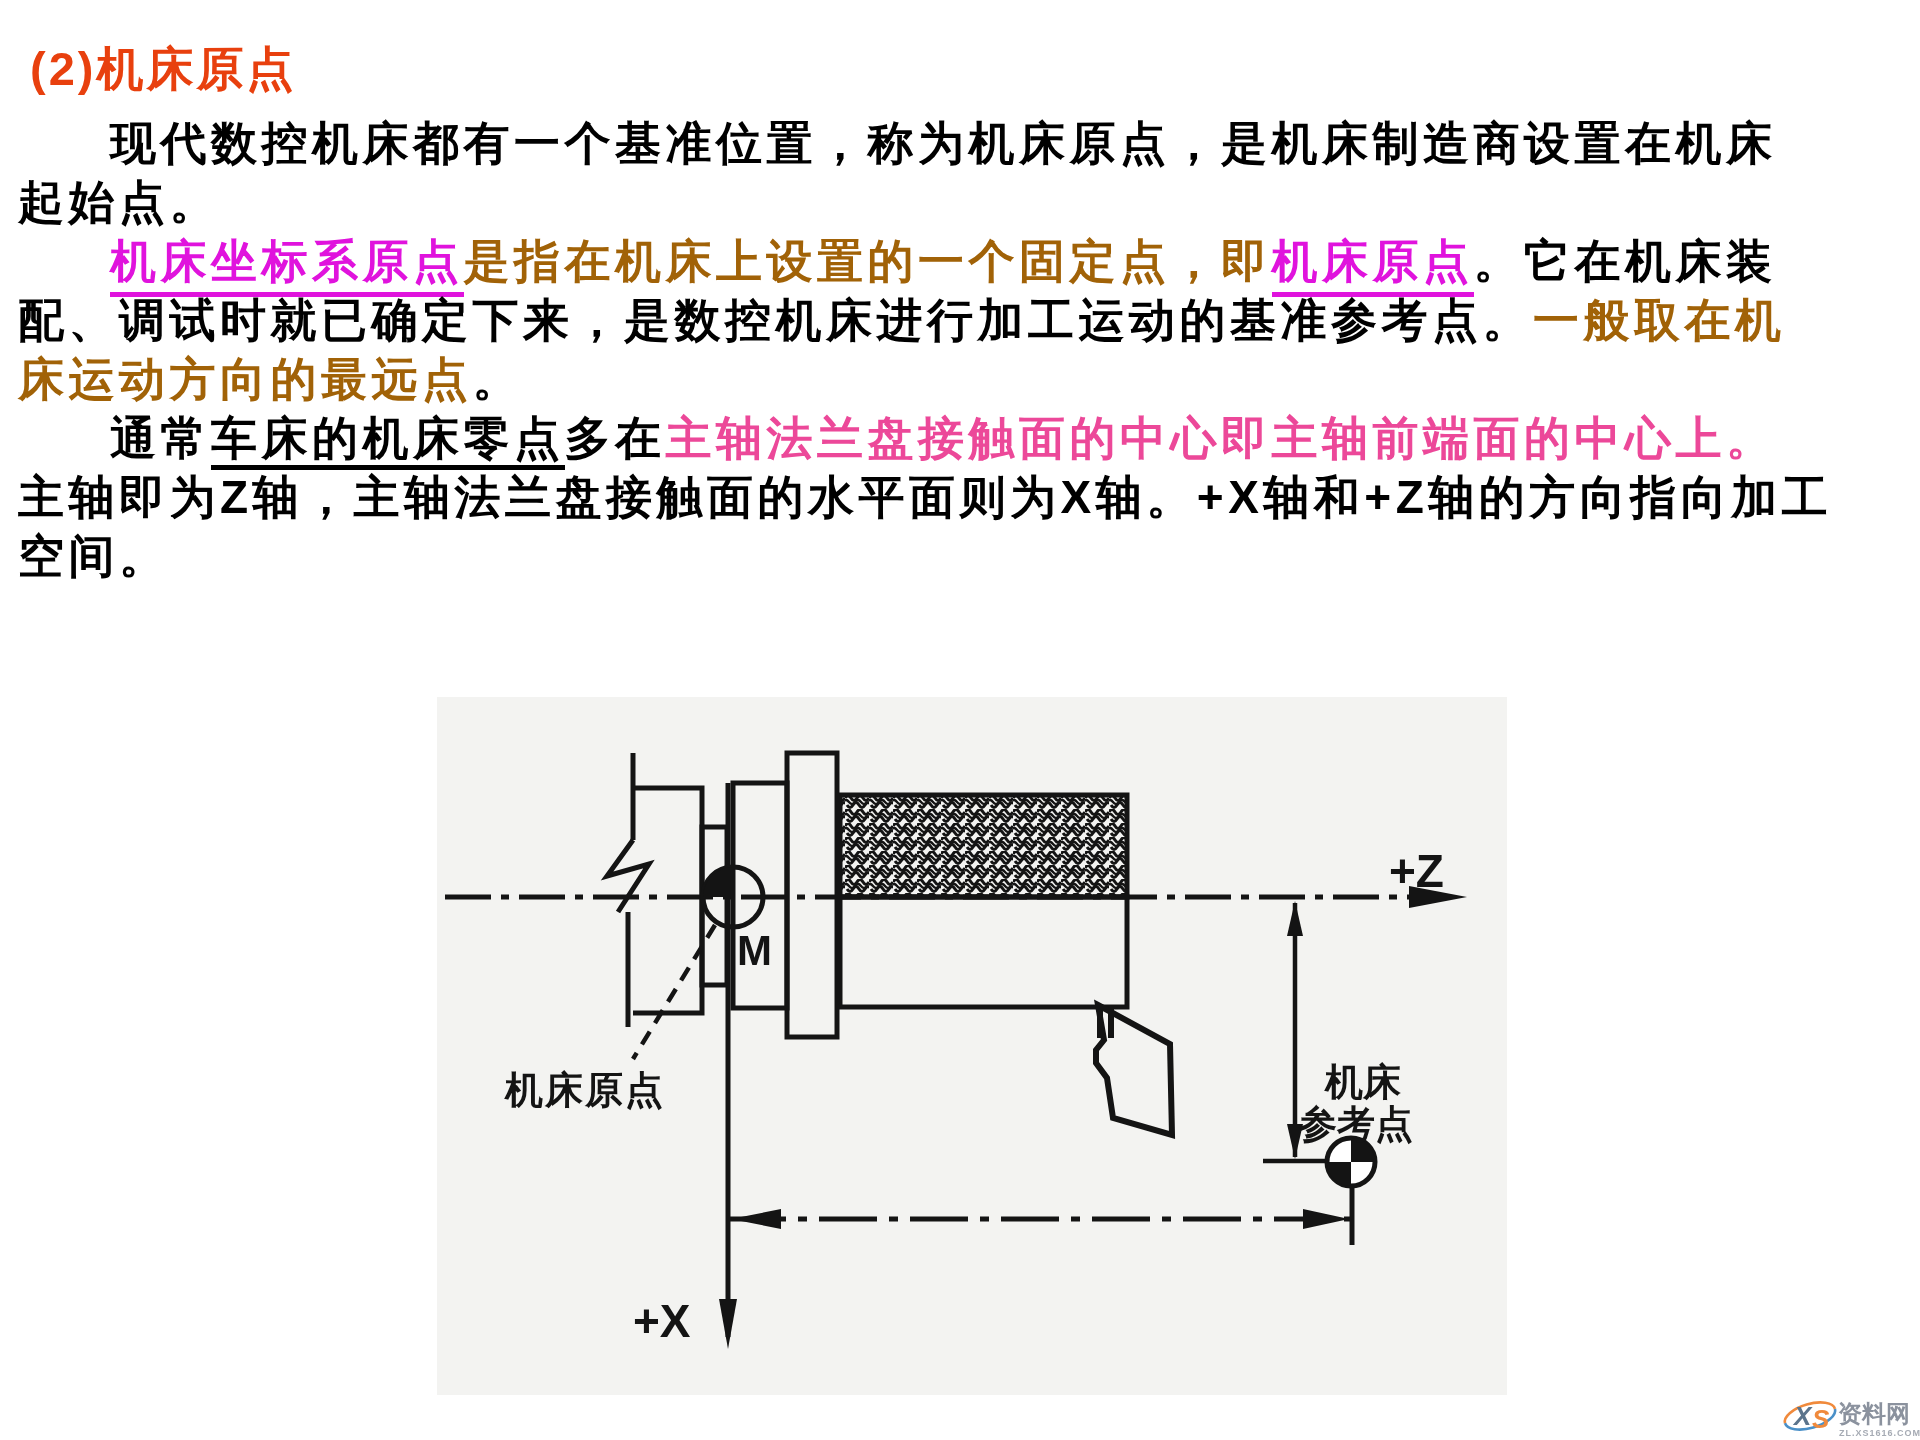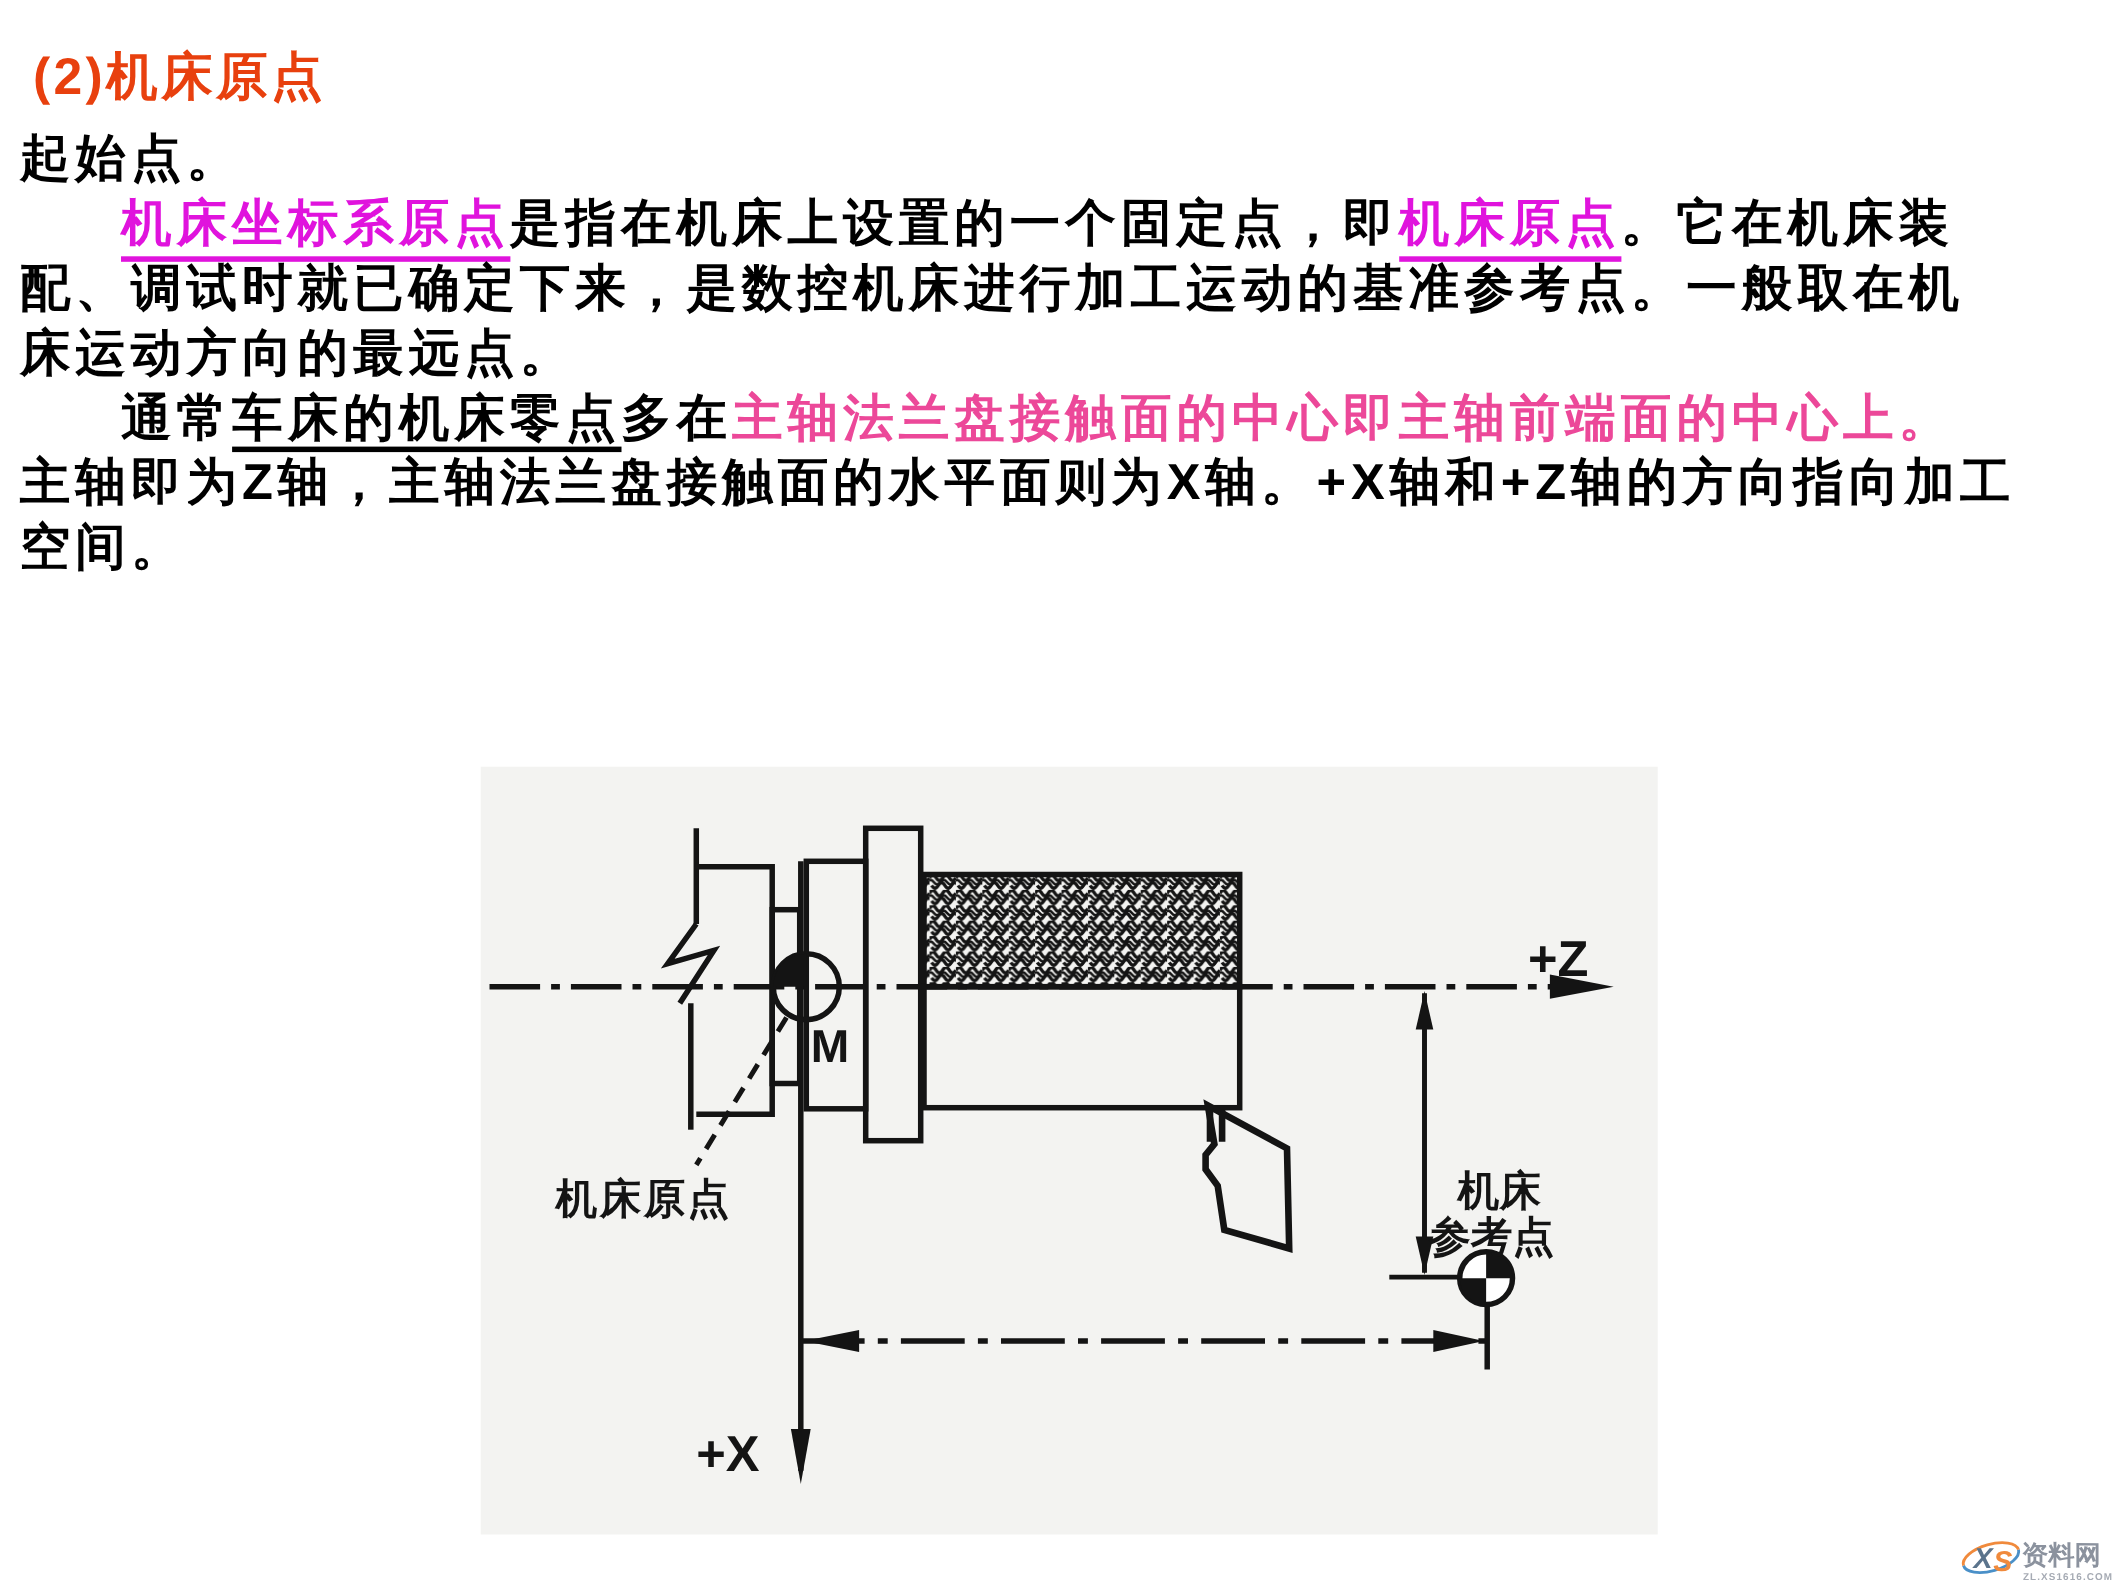--- a/index.html
+++ b/index.html
@@ -10,36 +10,37 @@
   .slide-title{
     margin:38px 0 14px 30px;font-size:47px;line-height:62px;color:#e8400e;
     letter-spacing:3px;white-space:nowrap;
   }
   .textblock{width:1920px;}
   .line{
     height:59px;line-height:59px;font-size:46px;letter-spacing:4.5px;
     padding-left:18px;white-space:nowrap;
   }
   .line.indent{padding-left:110px;}
-  .mag{color:#000000;}
+  .mag{color:#a16207;}
   .red{color:#ec4899;}
   .u-mag{color:#e013dd;border-bottom:5px solid #e013dd;padding-bottom:5px;}
   .u-blk{border-bottom:5px solid #000;padding-bottom:1px;}
   .diagram{
     position:absolute;left:437px;top:697px;width:1070px;height:698px;
     background:#f3f3f1;
   }
   .watermark{position:absolute;left:1782px;top:1390px;width:138px;height:50px;}
 </style>
 </head>
 <body>
 
 <div class="slide-title">(2)机床原点</div>
 
 <div class="textblock">
+  <div class="line indent"><span>现代数控机床都有一个基准位置，称为机床原点，是机床制造商设置在机床</span></div>
   <div class="line"><span>起始点。</span></div>
 
   <div class="line indent"><span class="u-mag">机床坐标系原点</span><span class="mag">是指在机床上设置的一个固定点，即</span><span class="u-mag">机床原点</span><span>。它在机床装</span></div>
   <div class="line"><span>配、调试时就已确定下来，是数控机床进行加工运动的基准参考点。</span><span class="mag">一般取在机</span></div>
   <div class="line"><span class="mag">床运动方向的最远点</span><span>。</span></div>
 
   <div class="line indent"><span>通常</span><span class="u-blk">车床的机床零点</span><span>多在</span><span class="red">主轴法兰盘接触面的中心即主轴前端面的中心上。</span></div>
   <div class="line"><span>主轴即为Z轴，主轴法兰盘接触面的水平面则为X轴。+X轴和+Z轴的方向指向加工</span></div>
   <div class="line"><span>空间。</span></div>
 </div>

